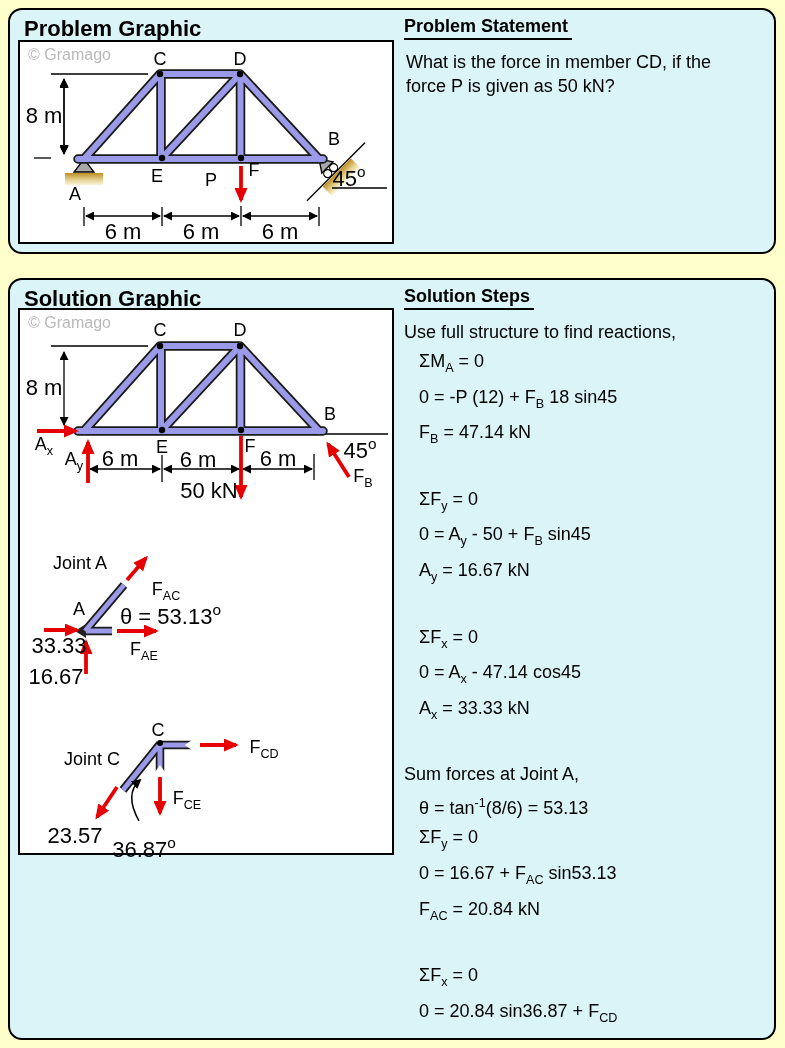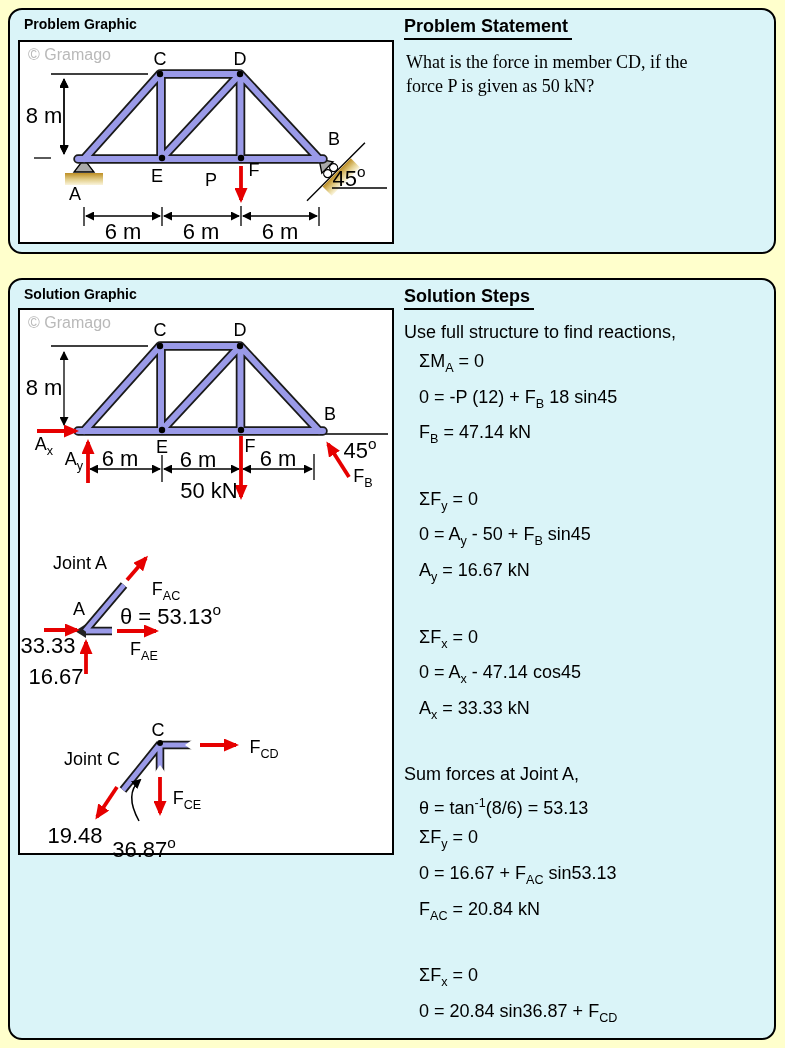--- a/index.html
+++ b/index.html
@@ -7,34 +7,34 @@
   body {
     background:#FFFFCC;
     font-family:"Liberation Sans", sans-serif;
     color:#000;
     position:relative;
     overflow:hidden;
   }
   .panel { position:absolute; background:#DAF4F8; border:2px solid #000; border-radius:14px; }
   #panel-problem  { left:8px; top:8px;   width:768px; height:246px; }
   #panel-solution { left:8px; top:278px; width:768px; height:762px; }
-  .ptitle { position:absolute; left:14px; top:6px; font-size:14px; font-weight:bold; white-space:nowrap; }
+  .ptitle { position:absolute; left:14px; top:6px; font-size:22px; font-weight:bold; white-space:nowrap; }
   .rtitle { position:absolute; left:394px; top:6px; font-size:18px; font-weight:bold; white-space:nowrap;
             border-bottom:2px solid #000; padding:0 4px 1px 0; }
   .gbox { position:absolute; background:#fff; border:2px solid #000; }
   #gbox-problem  { left:8px; top:30px; width:376px; height:204px; }
   #gbox-solution { left:8px; top:28px; width:376px; height:547px; }
   .gbox svg { position:absolute; left:0; top:0; display:block; }
   .glabel { position:absolute; font-size:22px; white-space:nowrap; transform:translate(-50%,-50%); line-height:1; }
   .gleft  { transform:translate(0,-50%); }
   .node   { font-size:18px; }
   .wm     { color:#B9B9B9; font-size:16px; }
   sub { font-size:70%; }
   sup { font-size:70%; }
-  .statement { position:absolute; left:396px; top:40px; width:362px; font-size:18px; line-height:24px;font-family:Liberation Serif, serif; }
+  .statement { position:absolute; left:396px; top:40px; width:362px; font-size:18px; line-height:24px; }
   .steps { position:absolute; left:394px; top:38px; width:370px; font-size:18px; line-height:29px; }
   .sblock { margin-bottom:31px; }
   .sline  { white-space:nowrap; }
   .eq     { padding-left:15px; }
 </style>
 </head>
 <body>
 
 <div class="panel" id="panel-problem">
   <div class="ptitle">Problem Graphic</div>
@@ -216,28 +216,28 @@
     <div class="glabel node" style="left:54px;top:151px">A<sub>y</sub></div>
     <div class="glabel" style="left:189px;top:181px">50 kN</div>
     <div class="glabel" style="left:340px;top:139px">45<sup>o</sup></div>
     <div class="glabel node" style="left:343px;top:168px">F<sub>B</sub></div>
 
     <div class="glabel node" style="left:60px;top:253px">Joint A</div>
     <div class="glabel node" style="left:59px;top:299px">A</div>
     <div class="glabel node" style="left:146px;top:281px">F<sub>AC</sub></div>
     <div class="glabel gleft" style="left:100px;top:305px">θ = 53.13<sup>o</sup></div>
     <div class="glabel node" style="left:124px;top:341px">F<sub>AE</sub></div>
-    <div class="glabel" style="left:28px;top:336px">33.33</div>
+    <div class="glabel" style="left:39px;top:336px">33.33</div>
     <div class="glabel" style="left:36px;top:367px">16.67</div>
 
     <div class="glabel node" style="left:72px;top:449px">Joint C</div>
     <div class="glabel node" style="left:138px;top:420px">C</div>
     <div class="glabel node" style="left:244px;top:439px">F<sub>CD</sub></div>
     <div class="glabel node" style="left:167px;top:490px">F<sub>CE</sub></div>
-    <div class="glabel" style="left:55px;top:526px">19.48</div>
+    <div class="glabel" style="left:55px;top:526px">23.57</div>
     <div class="glabel" style="left:124px;top:538px">36.87<sup>o</sup></div>
   </div>
 
   <div class="rtitle">Solution Steps</div>
 
   <div class="steps">
     <div class="sblock">
       <div class="sline">Use full structure to find reactions,</div>
       <div class="sline eq">ΣM<sub>A</sub> = 0</div>
       <div class="sline eq">0 = -P (12) + F<sub>B</sub> 18 sin45</div>

